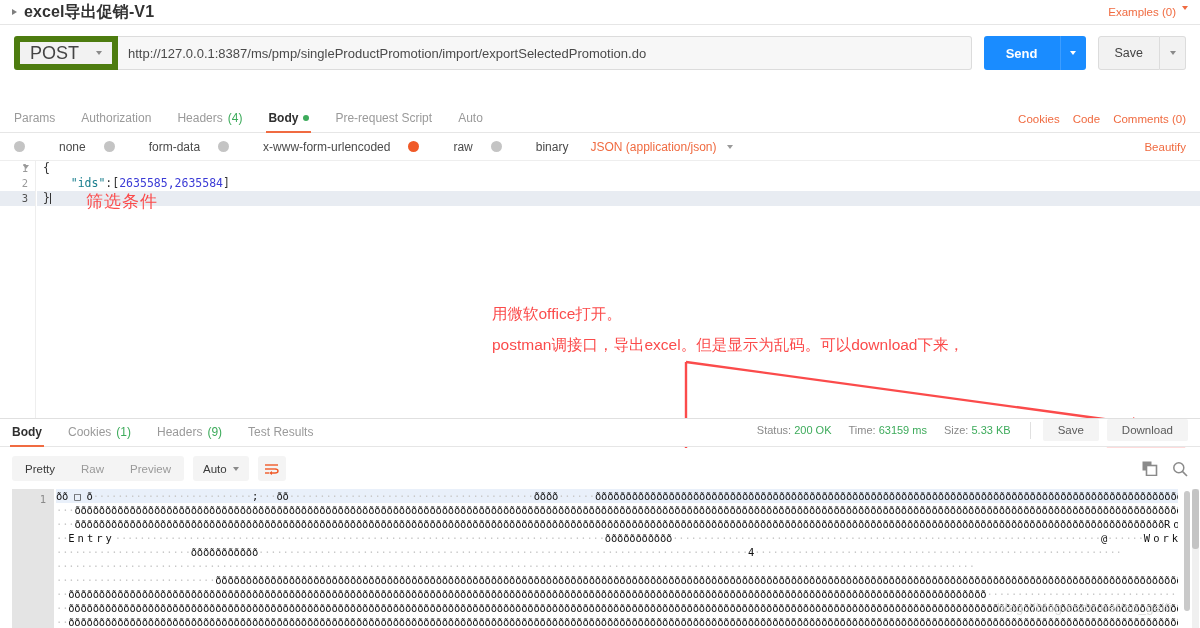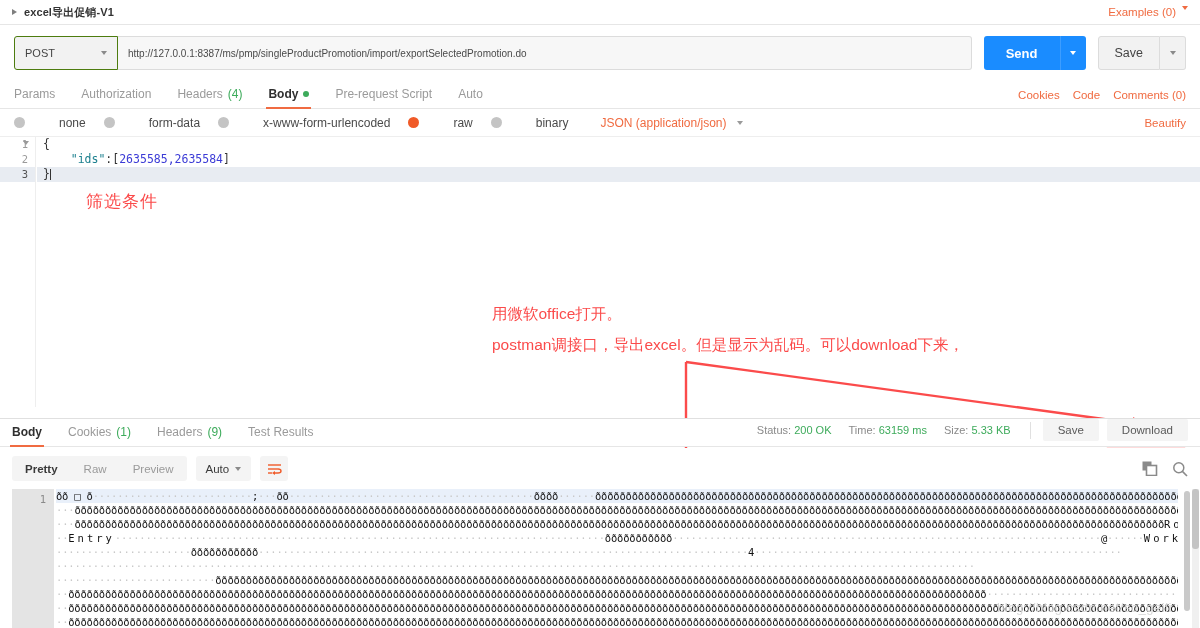--- a/index.html
+++ b/index.html
@@ -15,45 +15,45 @@
   .titlebar {
     height: 25px; border-bottom: 1px solid #e6e6e6;
     display: flex; align-items: center; padding: 0 12px;
     background: #fff;
   }
   .tri-right {
     width: 0; height: 0; border-left: 5px solid #7f7f7f;
     border-top: 3.5px solid transparent; border-bottom: 3.5px solid transparent;
     margin-right: 7px;
   }
-  .tab-title { font-size: 11px; color: #333; font-weight: bold; letter-spacing: .1px; }
+  .tab-title { font-size: 16px; color: #333; font-weight: bold; letter-spacing: .1px; }
   .examples {
     margin-left: auto; font-size: 11.5px; color: #f06b41;
     display: flex; gap: 6px;
   }
   .caret-orange {
     width: 0; height: 0; border-top: 4px solid #f06b41;
     border-left: 3.5px solid transparent; border-right: 3.5px solid transparent;
   }
 
   
   .urlrow { display: flex; align-items: center; padding: 11px 14px 10px 14px; gap: 0; }
   .method-box {
-    width: 104px; height: 34px; background: #f2f2f2; border: 1px solid #4d7c0f;
+    width: 104px; height: 34px; background: #f2f2f2; border: 6px solid #4d7c0f;
     border-radius: 3px 0 0 3px; display: flex; align-items: center;
-    padding: 0 10px; font-size: 11px; color: #444; position: relative;
+    padding: 0 10px; font-size: 18px; color: #444; position: relative;
   }
   .method-box .caret {
     margin-left: auto; width: 0; height: 0; border-top: 4px solid #8a8a8a;
     border-left: 3.5px solid transparent; border-right: 3.5px solid transparent;
   }
   .url-input {
     flex: 1; height: 34px; background: #f7f7f7; border: 1px solid #dcdcdc;
     border-left: none; border-radius: 0 3px 3px 0; display: flex; align-items: center;
-    padding: 0 10px; font-size: 10px; color: #4a4a4a;
+    padding: 0 10px; font-size: 13px; color: #4a4a4a;
   }
   .send-btn {
     margin-left: 12px; height: 34px; background: #1a8cff; color: #fff;
     border-radius: 3px 0 0 3px; display: flex; align-items: center;
     padding: 0 22px; font-size: 13px; font-weight: bold;
   }
   .send-caret-box {
     height: 34px; width: 26px; background: #1a8cff; border-left: 1px solid #3d9dff;
     border-radius: 0 3px 3px 0; display: flex; align-items: center; justify-content: center;
   }
@@ -68,21 +68,21 @@
     height: 34px; width: 26px; background: #f2f2f2; border: 1px solid #dcdcdc;
     border-left: none; border-radius: 0 3px 3px 0;
     display: flex; align-items: center; justify-content: center;
   }
   .caret-grey { width: 0; height: 0; border-top: 4px solid #8a8a8a;
     border-left: 3.5px solid transparent; border-right: 3.5px solid transparent; }
 
   
   .reqtabs {
     display: flex; align-items: flex-end; height: 29px;
-    border-bottom: 1px solid #e6e6e6; padding: 0 14px; position: relative;
+    border-bottom: 1px solid #e6e6e6; padding: 0 14px; position: relative; margin-top: 24px;
   }
   .rtab {
     font-size: 12px; color: #9a9a9a; padding: 0 0 7px 0; margin-right: 26px;
     position: relative; display: flex; align-items: center; gap: 5px; white-space: nowrap;
   }
   .rtab.active { color: #2f2f2f; font-weight: bold; }
   .rtab.active::after {
     content: ""; position: absolute; left: -2px; right: -2px; bottom: -1px;
     height: 2px; background: #f06b41;
   }
@@ -92,21 +92,21 @@
   .reqtabs-right span { font-size: 11.5px; color: #f06b41; }
 
   
   .bodyrow { display: flex; align-items: center; height: 27px; padding: 0 14px; gap: 0; }
   .radio-item { display: flex; align-items: center; margin-right: 18px; font-size: 12px; color: #4a4a4a; gap: 28px; }
   .radio {
     width: 11px; height: 11px; border-radius: 50%; background: #c4c4c4; margin-right: 6px;
     display: inline-block;
   }
   .radio.on { background: #f05a28; }
-  .json-type { font-size: 12px; color: #f06b41; margin-left: 14px; }
+  .json-type { font-size: 12px; color: #f06b41; margin-left: 4px; }
   .json-caret { margin-left: 10px; width: 0; height: 0; border-top: 4px solid #9a9a9a;
     border-left: 3.5px solid transparent; border-right: 3.5px solid transparent; }
   .beautify { margin-left: auto; font-size: 11.5px; color: #f06b41; }
 
   
   .editor { position: relative; height: 271px; border-top: 1px solid #eee; background: #fff; overflow: hidden; }
   .gutter {
     position: absolute; left: 0; top: 0; width: 36px; height: 100%;
     background: #fff; border-right: 1px solid #eee;
   }
@@ -144,21 +144,21 @@
   .divider-v { width: 1px; height: 17px; background: #e0e0e0; margin: 0 12px 0 2px; }
   .sm-btn { font-size: 11.5px; color: #5a5a5a; padding: 5px 15px; background: #f4f4f4; border-radius: 2px; }
   .sm-btn.dl { margin-left: 8px; }
 
   .resp-toolbar {
     position: absolute; left: 0; top: 448px; width: 1200px; height: 41px;
     display: flex; align-items: center; padding: 0 12px; background: #fff;
   }
   .pill { display: flex; align-items: center; background: #f4f4f4; border-radius: 3px; height: 25px; }
   .pill span { font-size: 11.5px; color: #9a9a9a; padding: 0 13px; }
-  .pill span.sel { color: #3a3a3a; font-weight: bold; }
+  .pill span.sel { color: #3a3a3a; font-weight: normal; }
   .auto-box {
     margin-left: 9px; height: 25px; background: #f4f4f4; border-radius: 3px;
     display: flex; align-items: center; padding: 0 10px; gap: 6px;
   }
   .auto-box span { font-size: 11.5px; color: #3a3a3a; }
   .wrap-btn {
     margin-left: 9px; width: 28px; height: 25px; background: #f4f4f4; border-radius: 3px;
     display: flex; align-items: center; justify-content: center;
   }
   .tool-right { margin-left: auto; display: flex; align-items: center; gap: 14px; }

